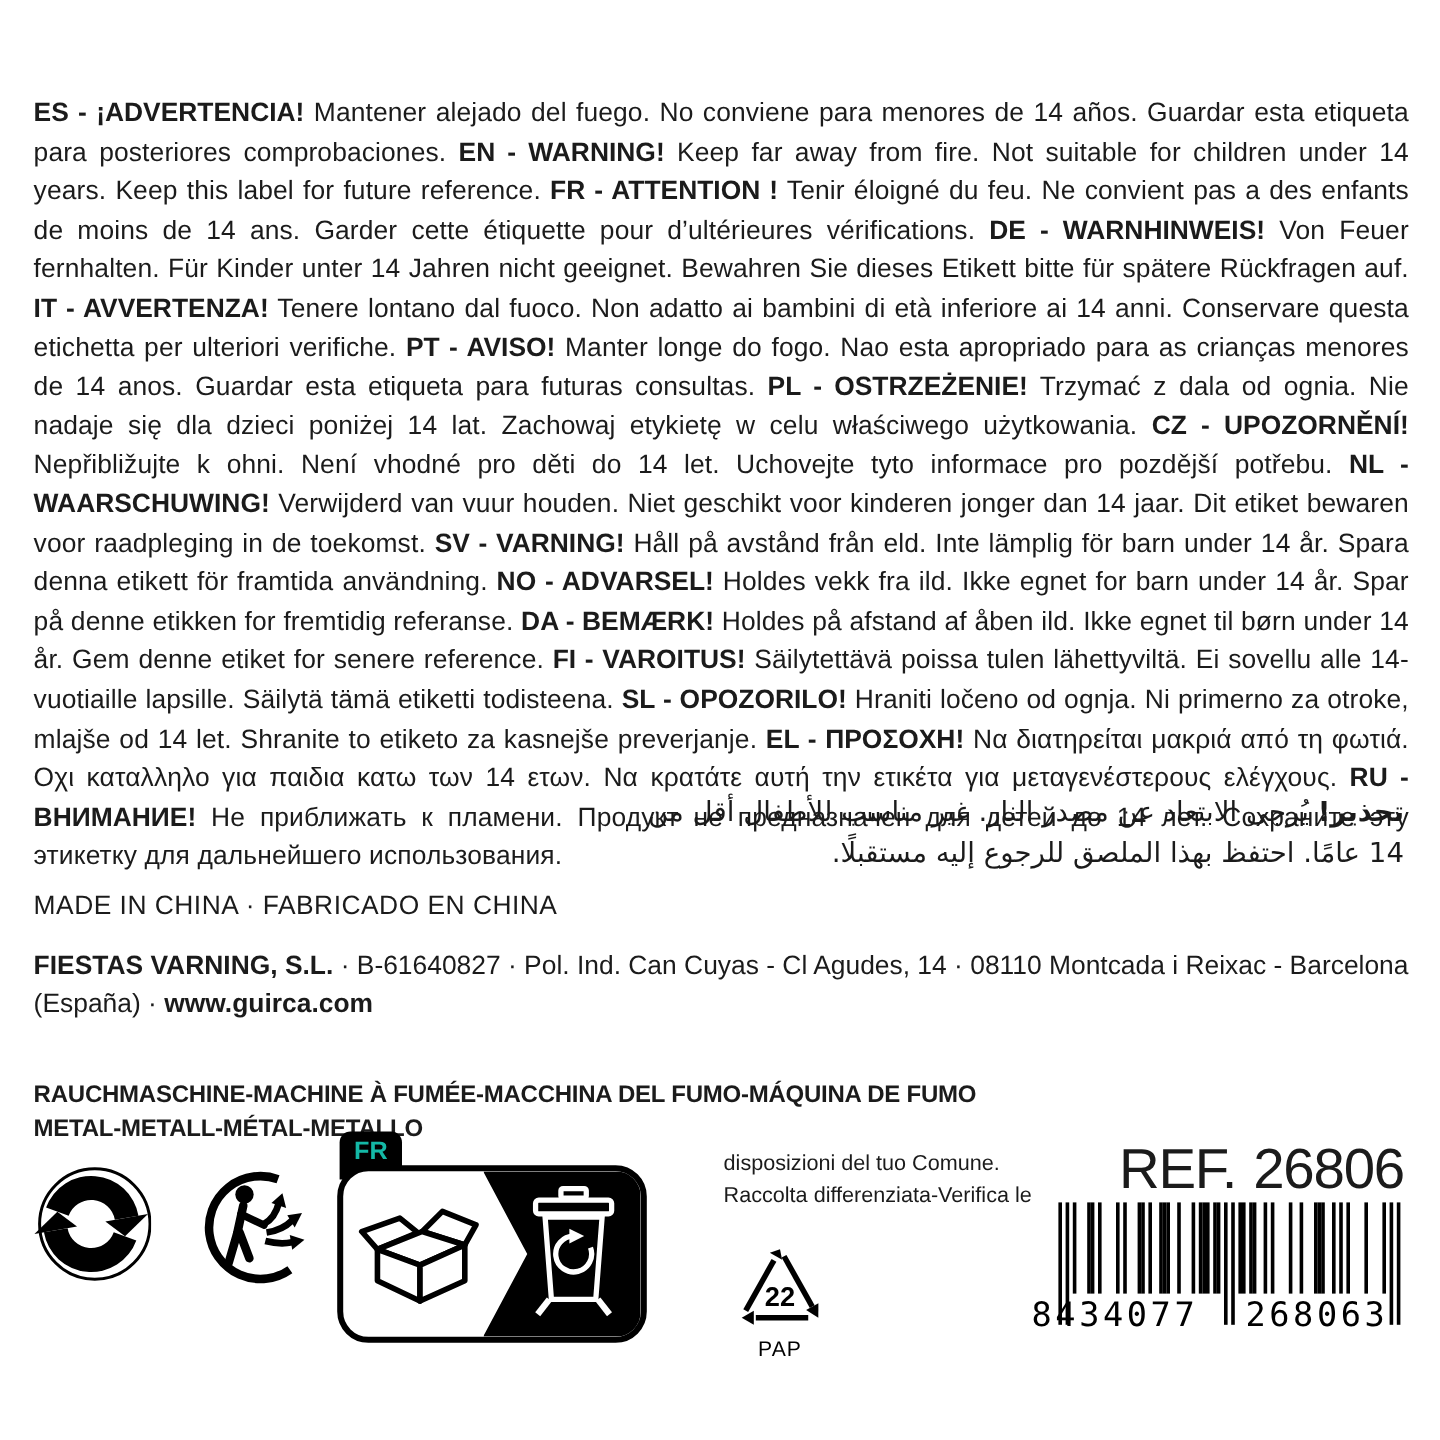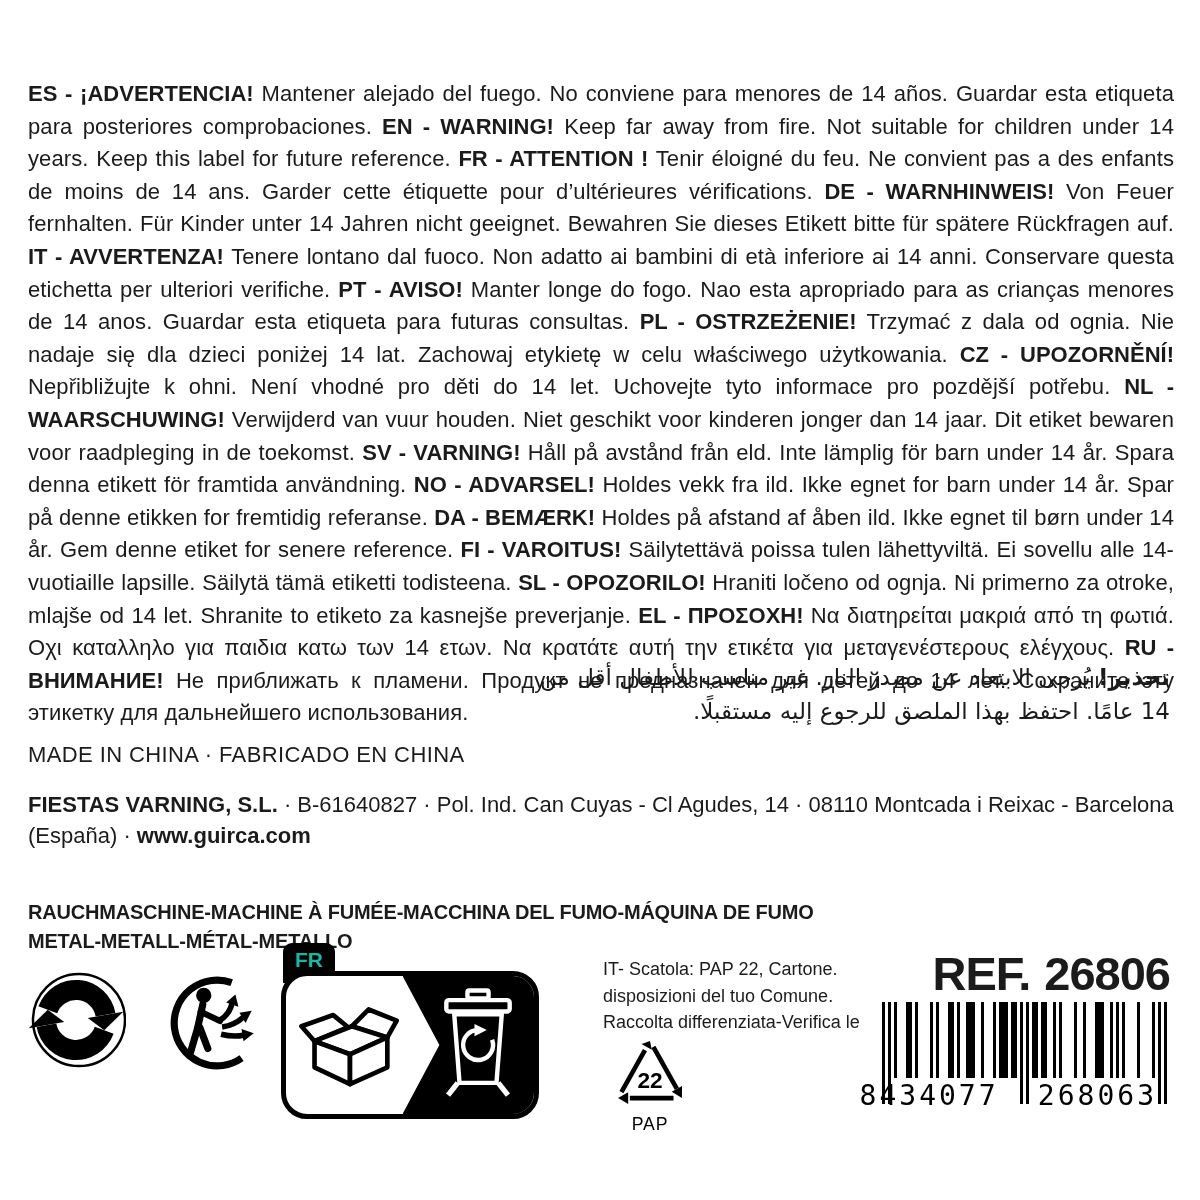--- a/index.html
+++ b/index.html
@@ -39,21 +39,21 @@
     border:5px solid var(--black); border-radius:26px; background:#fff; overflow:hidden; }
   .fr-black{ position:absolute; right:0; top:0; height:100%; width:53%;
     background:var(--black);
     clip-path:polygon(0 0, 100% 0, 100% 100%, 0 100%, 28% 50%); }
   .box-svg{ position:absolute; left:8px; top:12px; width:112px; height:112px; }
   .bin-svg{ position:absolute; right:12px; top:6px; width:88px; height:126px; }
 
   .it-note{ position:absolute; left:603px; top:18px; font-size:18px; line-height:26.5px; }
   .pap{ position:absolute; left:608px; top:92px; width:84px; height:106px; }
 
-  .ref{ position:absolute; right:30px; top:8px; font-weight:bold; font-size:47px;
+  .ref{ position:absolute; right:30px; top:8px; font-weight:normal; font-size:47px;
     letter-spacing:-1px; white-space:nowrap; }
   .ref .ref-label{ margin-right:14px; }
 
   .barcode{ position:absolute; right:32px; top:64px; width:308px; height:114px; }
   .barcode .bar{ position:absolute; top:0; background:var(--black); }
   .bc-digit{ position:absolute; top:76px; height:36px; background:#fff;
     font-family:"DejaVu Sans Mono", monospace; font-size:28px; line-height:36px;
     text-align:center; color:var(--black); }
   .bc-first{ left:-4px; width:24px; }
   .bc-g1{ left:17px; width:124px; letter-spacing:3px; }
@@ -123,21 +123,20 @@
             <path d="M27 108 L16 122" stroke-width="6"></path>
             <path d="M73 108 L84 122" stroke-width="6"></path>
             <path d="M50 48 A17 17 0 1 0 66 59"></path>
           </g>
           <polygon points="60,48 46,41 46,55" fill="#fff"></polygon>
         </svg>
       </div>
     </div>
 
     <div class="it-note">
-      <div>IT- Scatola: PAP 22, Cartone.</div>
       <div>disposizioni del tuo Comune.</div>
       <div>Raccolta differenziata-Verifica le</div>
     </div>
 
     <svg class="pap" viewBox="0 0 100 124">
       <g stroke="#000" stroke-width="5.5" fill="none">
         <path d="M54 19 L82 69"></path>
         <path d="M78 80 L26 80"></path>
         <path d="M16 73 L44 23"></path>
       </g>

